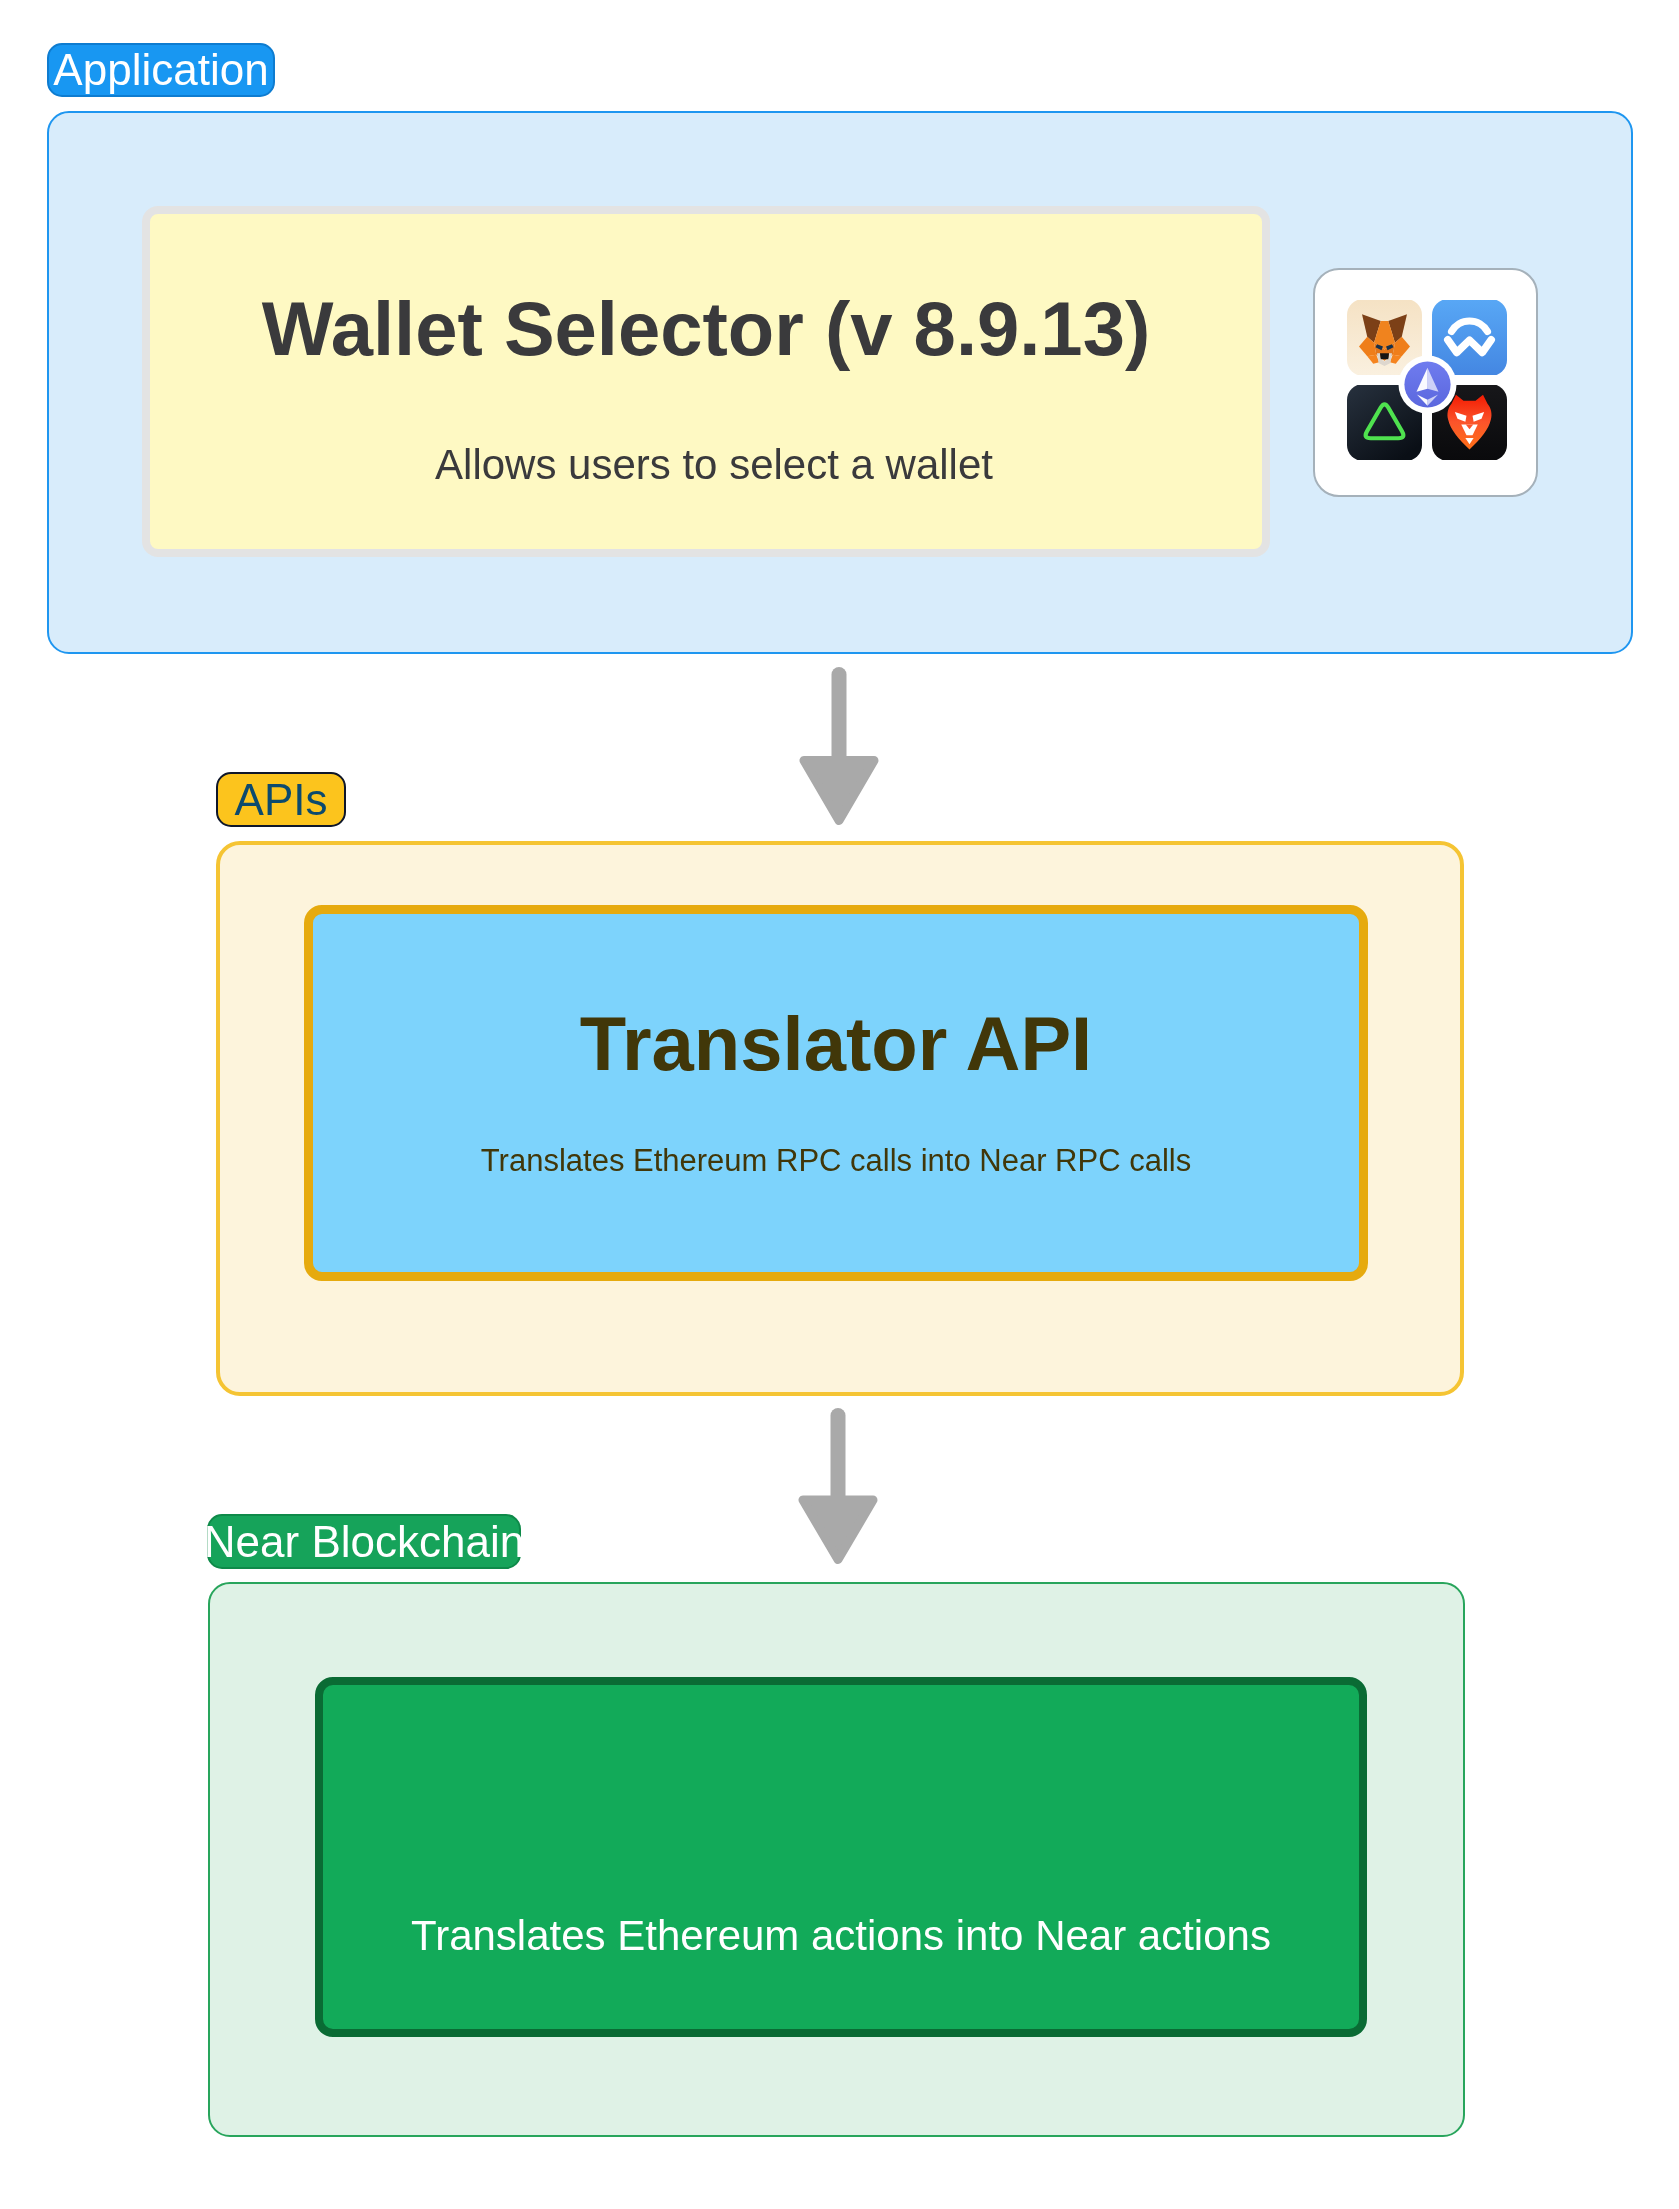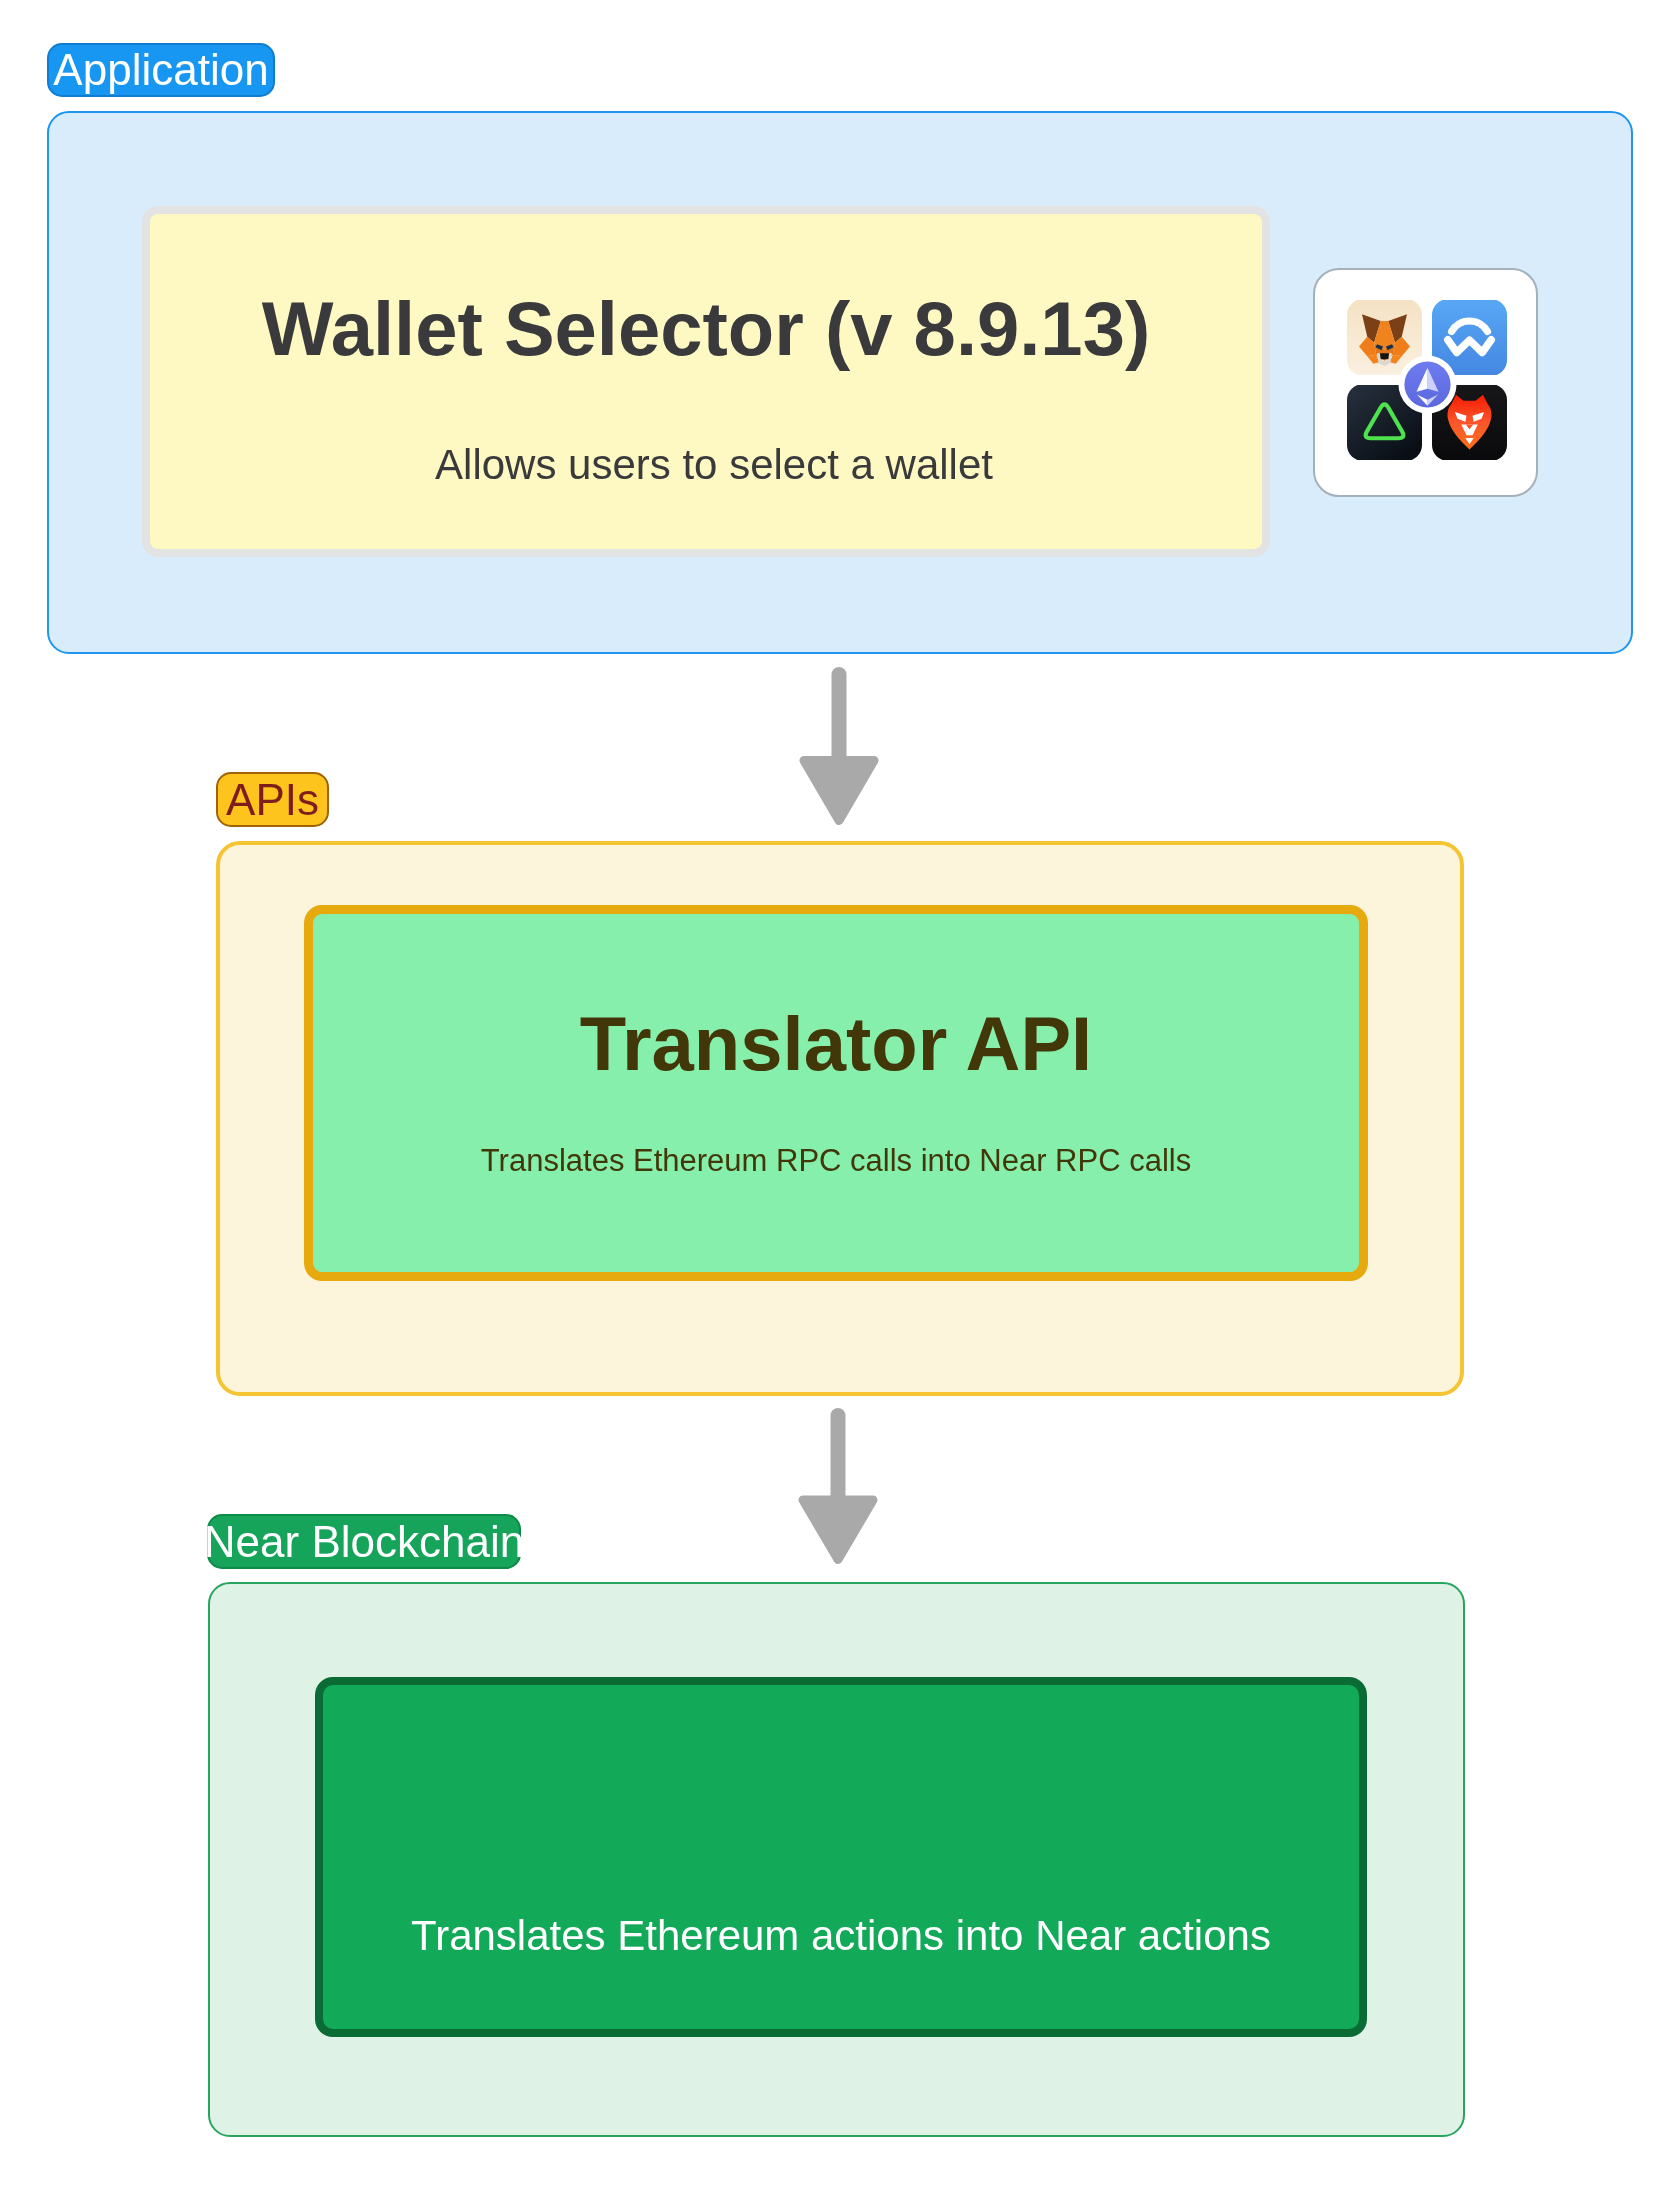--- a/index.html
+++ b/index.html
@@ -4,33 +4,33 @@
 <style>
   * { margin:0; padding:0; box-sizing:border-box; }
   html,body { background:#ffffff; }
   body { font-family:"Liberation Sans","DejaVu Sans",sans-serif; }
   .canvas { position:relative; width:1679px; height:2209px; background:#ffffff; overflow:hidden; }
 
   
   .badge { position:absolute; display:flex; align-items:center; justify-content:center;
            font-size:44px; font-weight:500; white-space:nowrap; border-radius:15px; }
   .badge-app  { left:47px;  top:43px;   width:228px; height:54px; background:#1897F2; border:2px solid #0E7CD0; color:#ffffff; }
-  .badge-apis { left:216px; top:772px;  width:113px; height:55px; background:#FCC41D; border:2px solid #a16207; color:#7f1d1d; }
+  .badge-apis { left:216px; top:772px;  width:130px; height:55px; background:#FCC41D; border:2px solid #0f172a; color:#0c4a6e; }
   .badge-near { left:207px; top:1514px; width:314px; height:55px; background:#16A35A; border:2px solid #0E8A49; color:#ffffff; }
 
   
   .container { position:absolute; }
   .container-app  { left:47px;    top:111px;  width:1586px;   height:543px; background:#D8ECFB; border:2.5px solid #1E96F0; border-radius:22px; }
   .container-apis { left:215.5px; top:841px;  width:1248.5px; height:555px; background:#FDF4DC; border:4.5px solid #F5C433; border-radius:24px; }
   .container-near { left:207.5px; top:1582px; width:1257px;   height:555px; background:#DFF2E6; border:2.5px solid #28A55C; border-radius:22px; }
 
   
   .innerbox { position:absolute; }
   .card-wallet-selector { left:142px; top:206px;  width:1128px; height:351px; background:#fef9c3; border:8px solid #E3E3E3; border-radius:16px; }
-  .box-translator       { left:304px; top:905px;  width:1064px; height:376px; background:#86efac; border:9px solid #E6AA0E; border-radius:18px;padding-left:8px; }
+  .box-translator       { left:304px; top:905px;  width:1064px; height:376px; background:#7dd3fc; border:9px solid #E6AA0E; border-radius:18px;padding-left:8px; }
   .box-wallet-contract  { left:315px; top:1677px; width:1052px; height:360px; background:#12AA59; border:8px solid #0A6B34; border-radius:18px; }
 
   .box-title, .box-subtitle { position:absolute; left:0; width:100%; text-align:center;
                               transform:translateY(-50%); white-space:nowrap; }
   .box-title    { font-weight:700; }
   .box-subtitle { font-weight:400; }
 
   .card-wallet-selector .box-title    { top:113.5px; font-size:76px; color:#3A3A3C; }
   .card-wallet-selector .box-subtitle { top:250.5px; font-size:42px; color:#3A3A3C;padding-left:16px; }
   .box-translator .box-title    { top:128.5px; font-size:76px; color:#413709; }

